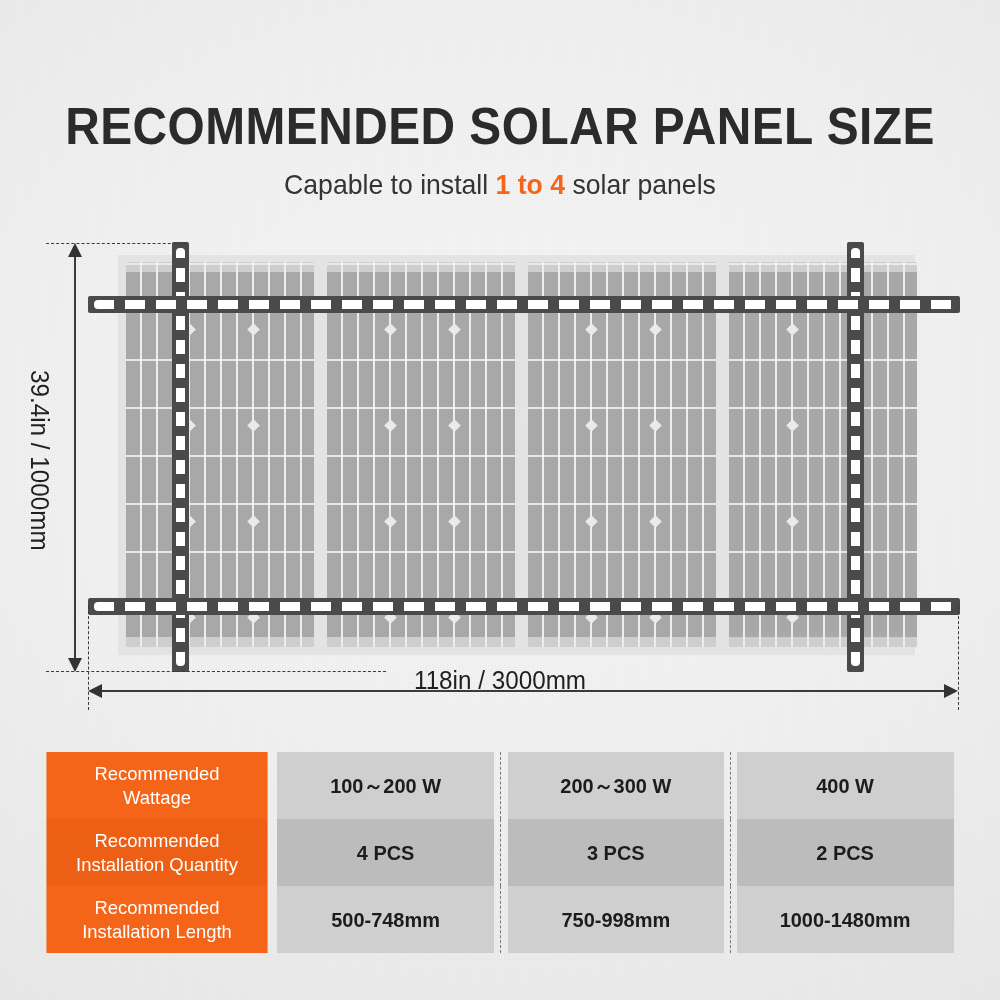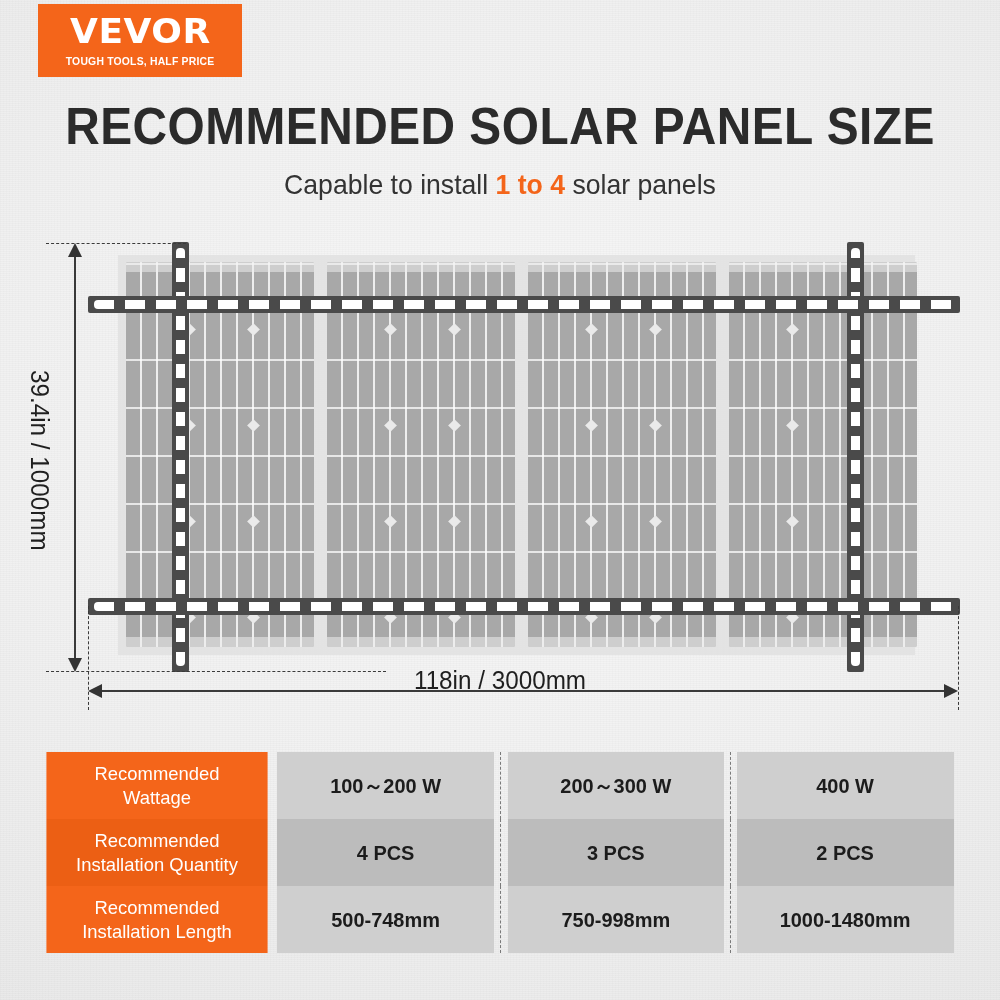--- a/index.html
+++ b/index.html
@@ -224,24 +224,20 @@
   #spec-table tr.alt td.val { background: #bcbcbc; }
   #spec-table td.val.sep-l { border-left: 1.6px dashed #7a7a7a; }
 </style>
 </head>
 <body>
 
 <div id="page">
 
   <div id="grain"></div>
 
-  <div id="logo">
-    <div class="wordmark">VEVOR</div>
-    <div class="tagline">TOUGH TOOLS, HALF PRICE</div>
-  </div>
 
   <div id="title">RECOMMENDED SOLAR PANEL SIZE</div>
   <div id="subtitle"><span>Capable to install </span><span class="hl">1 to 4</span><span> solar panels</span></div>
 
   <div id="diagram">
 
     <div class="panel-backing"></div>
 
     <div class="panel" style="left:126px; width:188px;">
       <div class="vcells"></div>

